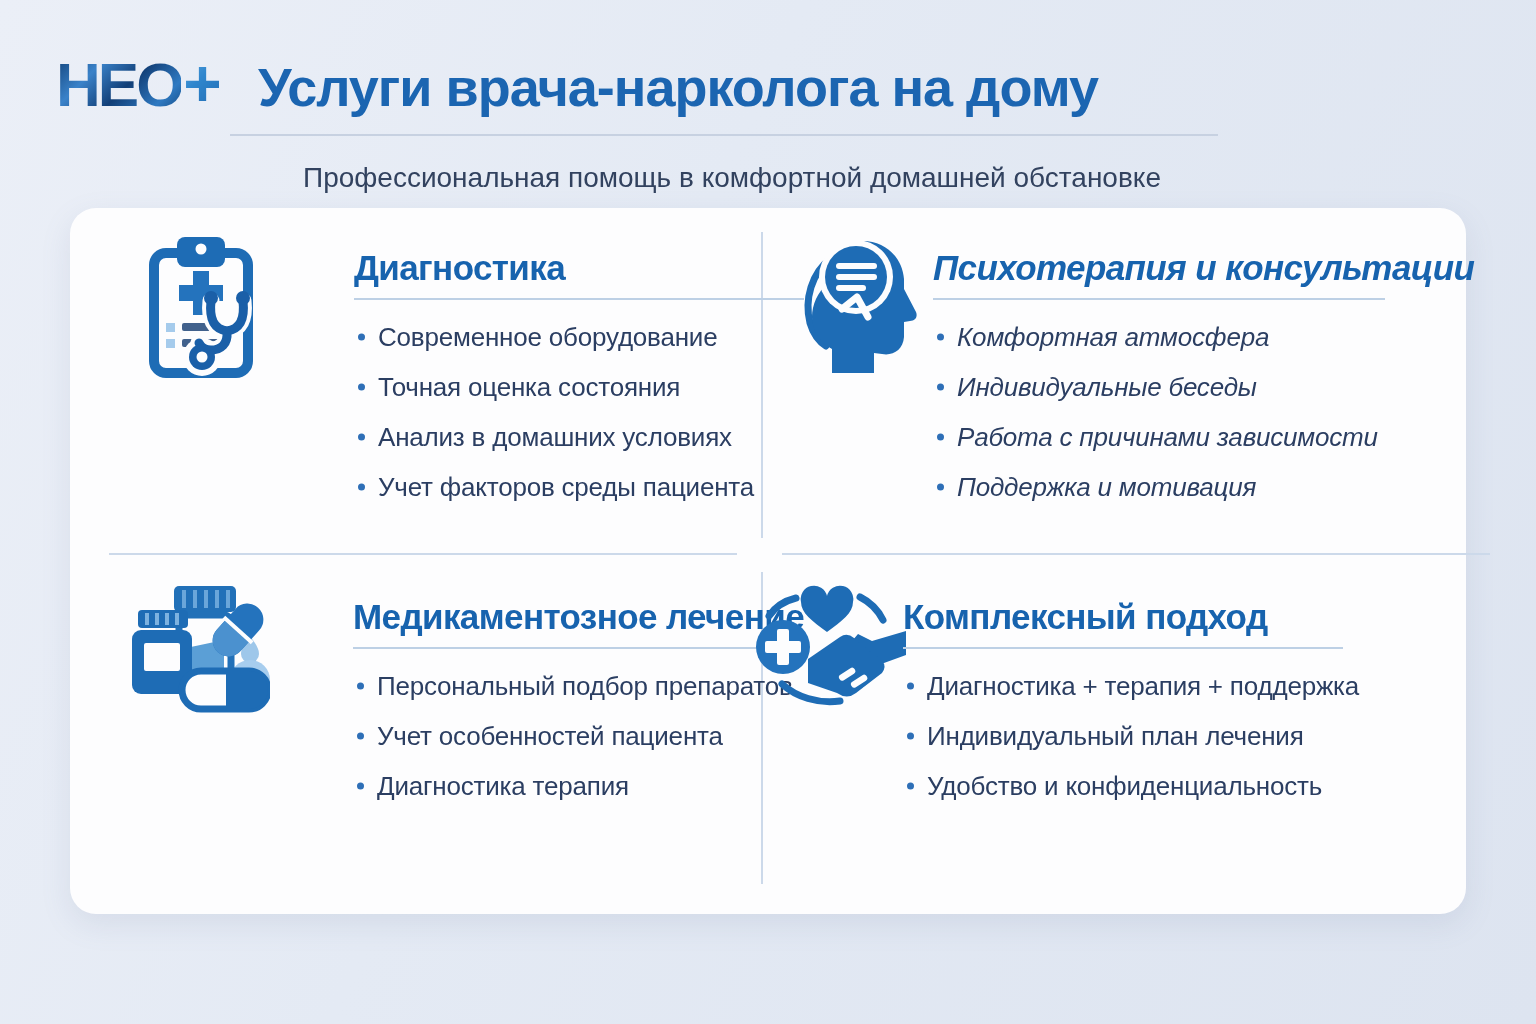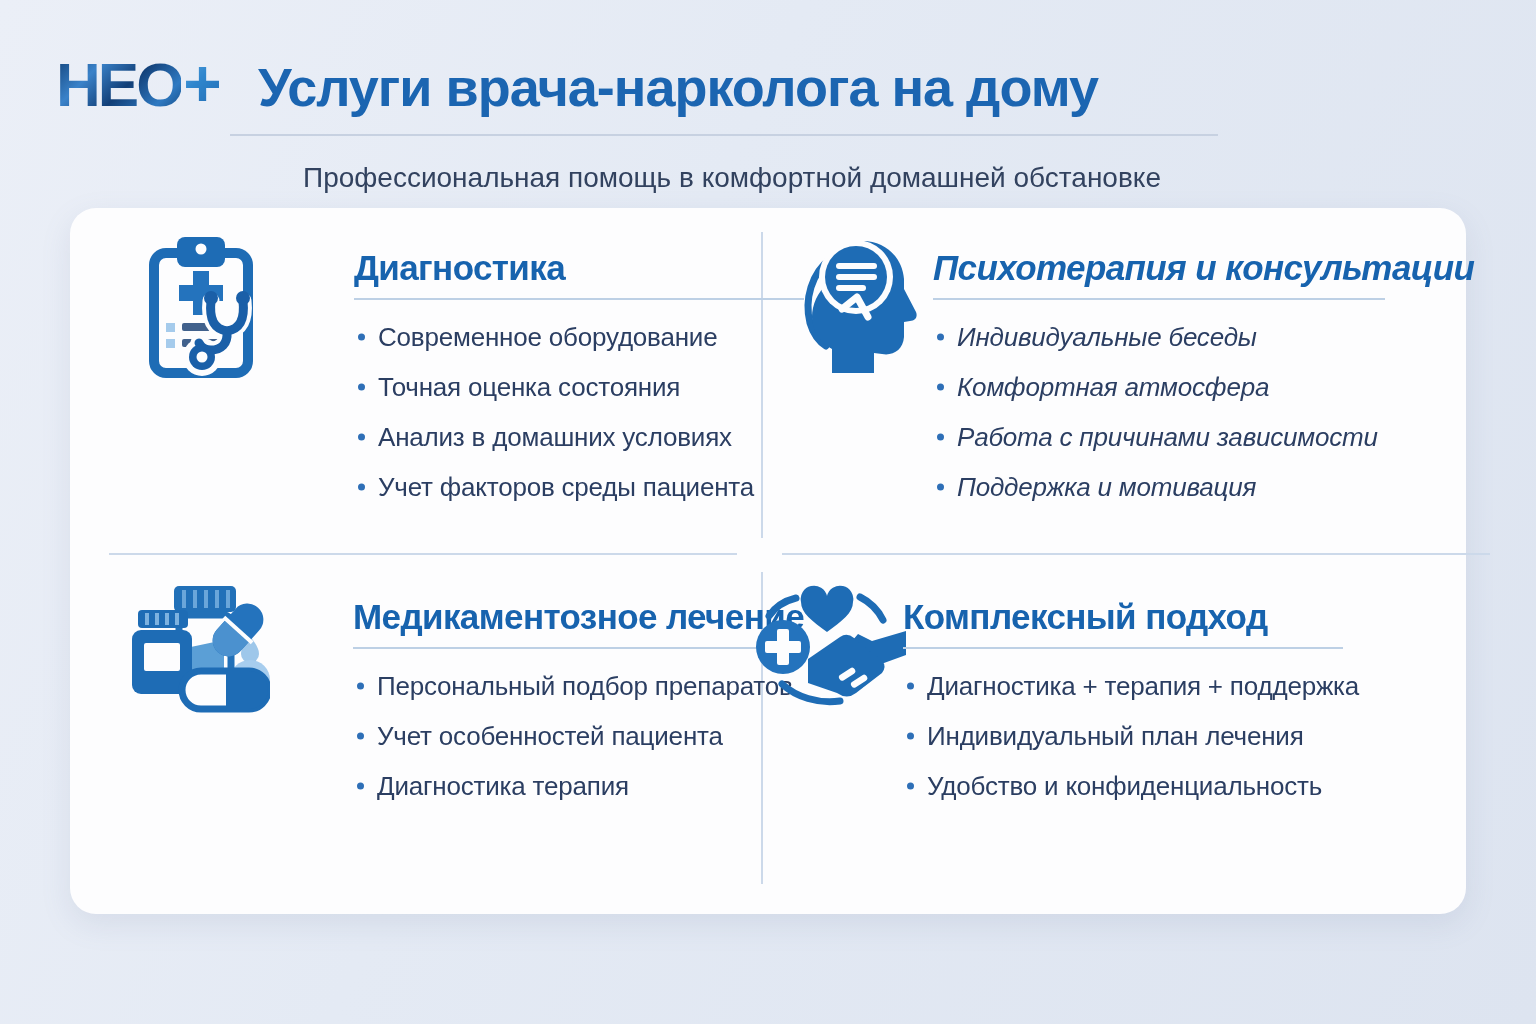--- a/index.html
+++ b/index.html
@@ -165,22 +165,22 @@
             <rect x="36" y="30" width="41" height="6" rx="3"></rect>
             <rect x="36" y="41" width="41" height="6" rx="3"></rect>
             <rect x="36" y="52" width="30" height="6" rx="3"></rect>
           </g>
         </svg>
       </div>
       <div class="content">
         <h2>Психотерапия и консультации</h2>
         <div class="head-underline"></div>
         <ul class="bullets">
+          <li>Комфортная атмосфера</li>
           <li>Индивидуальные беседы</li>
-          <li>Комфортная атмосфера</li>
           <li>Работа с причинами зависимости</li>
           <li>Поддержка и мотивация</li>
         </ul>
       </div>
     </section>
 
     <section class="quad q3">
       <div class="icon-box">
         <svg viewBox="0 0 140 130" xmlns="http://www.w3.org/2000/svg">
           <path d="M120 50 c6 8 9 13 9 18 a9 9 0 0 1 -18 0 c0 -5 3 -10 9 -18 Z" fill="#9ec7ea"></path>

